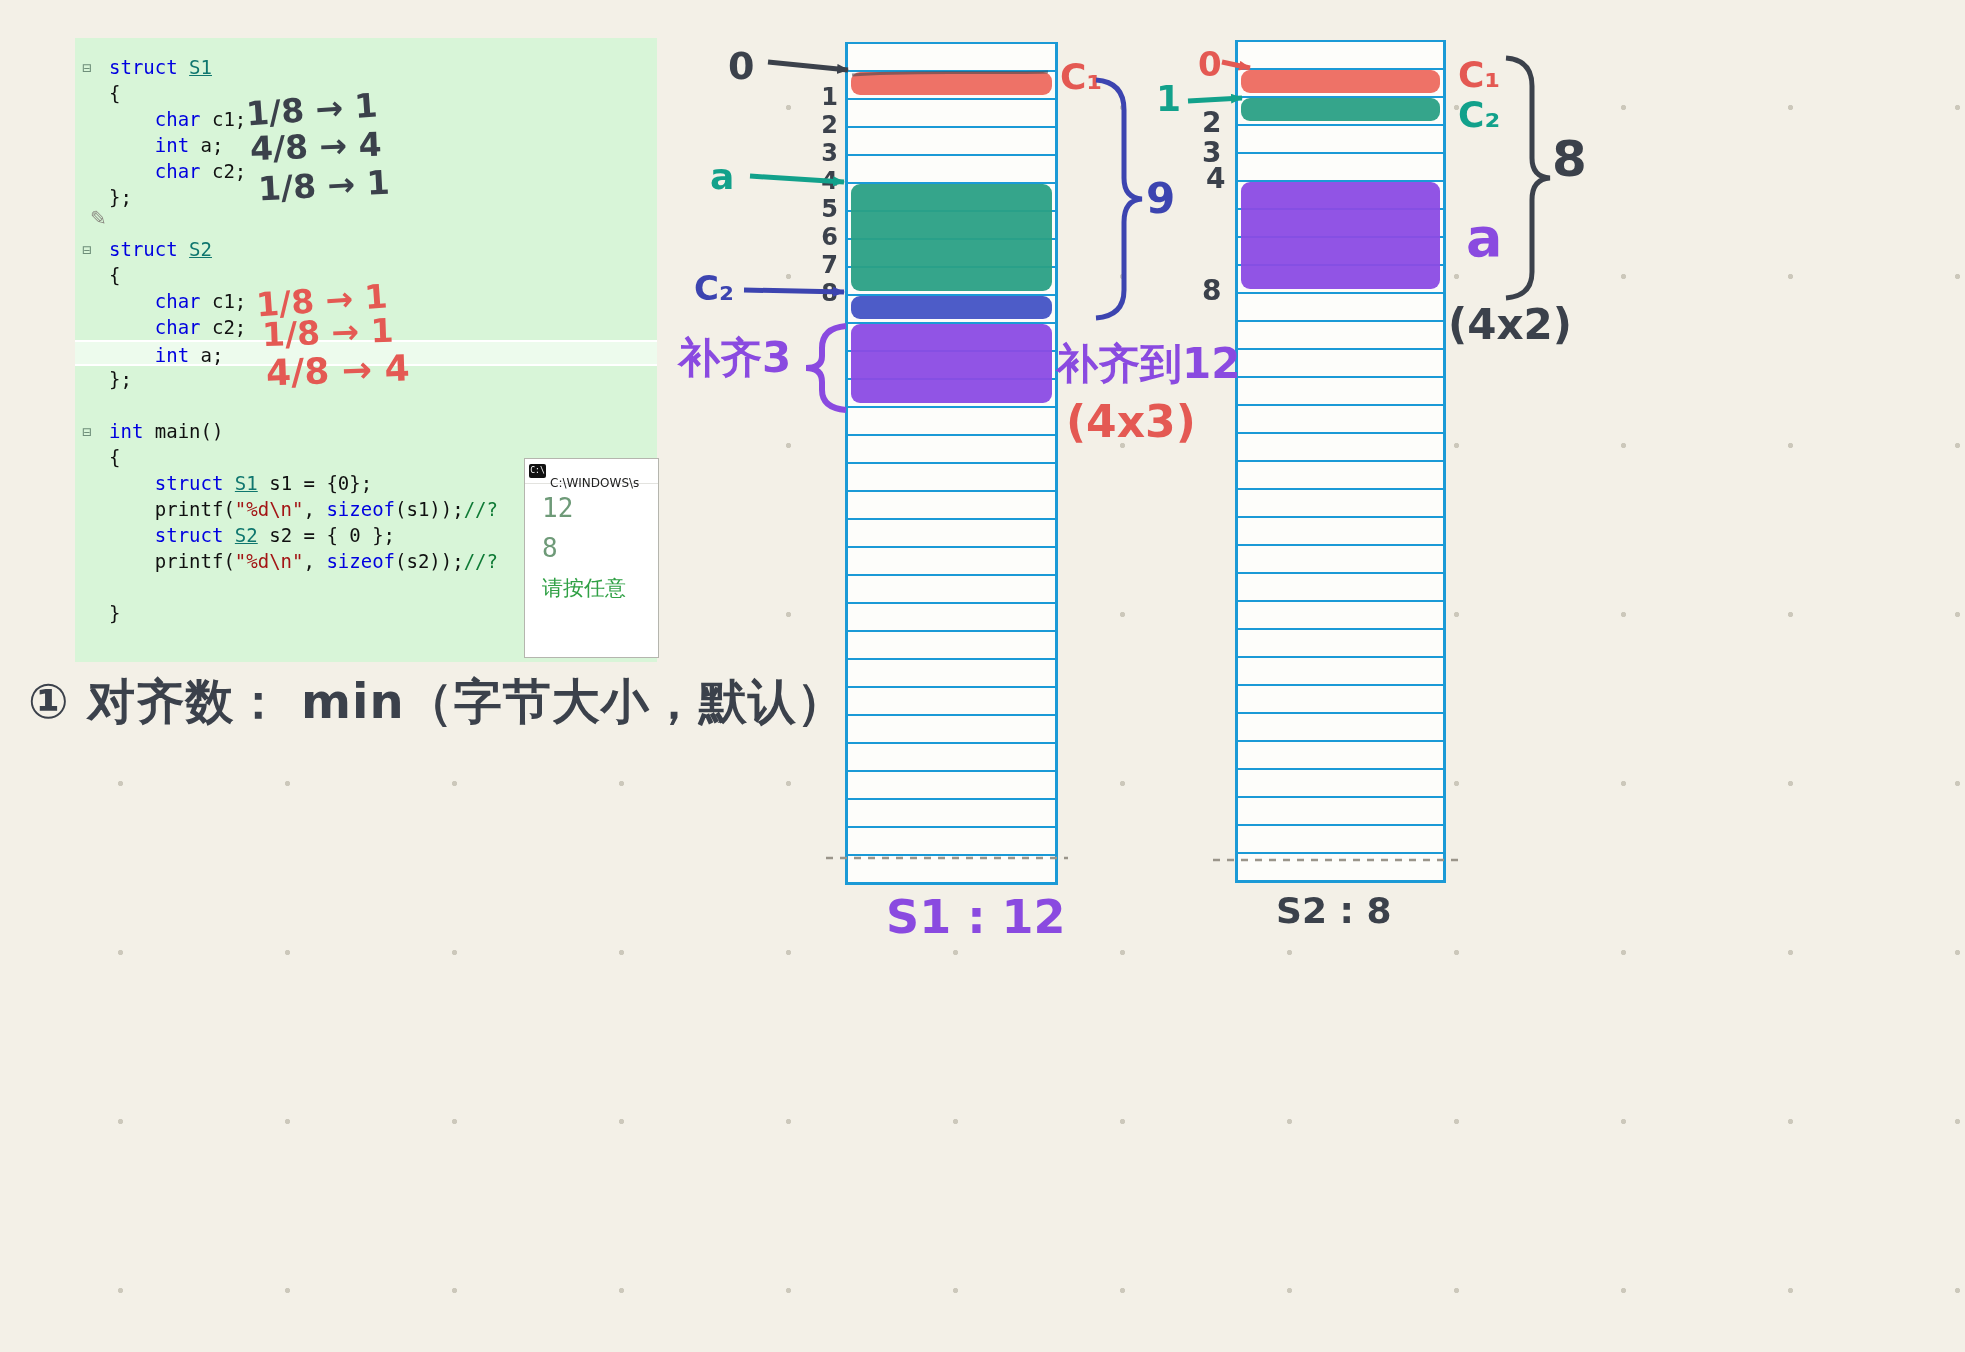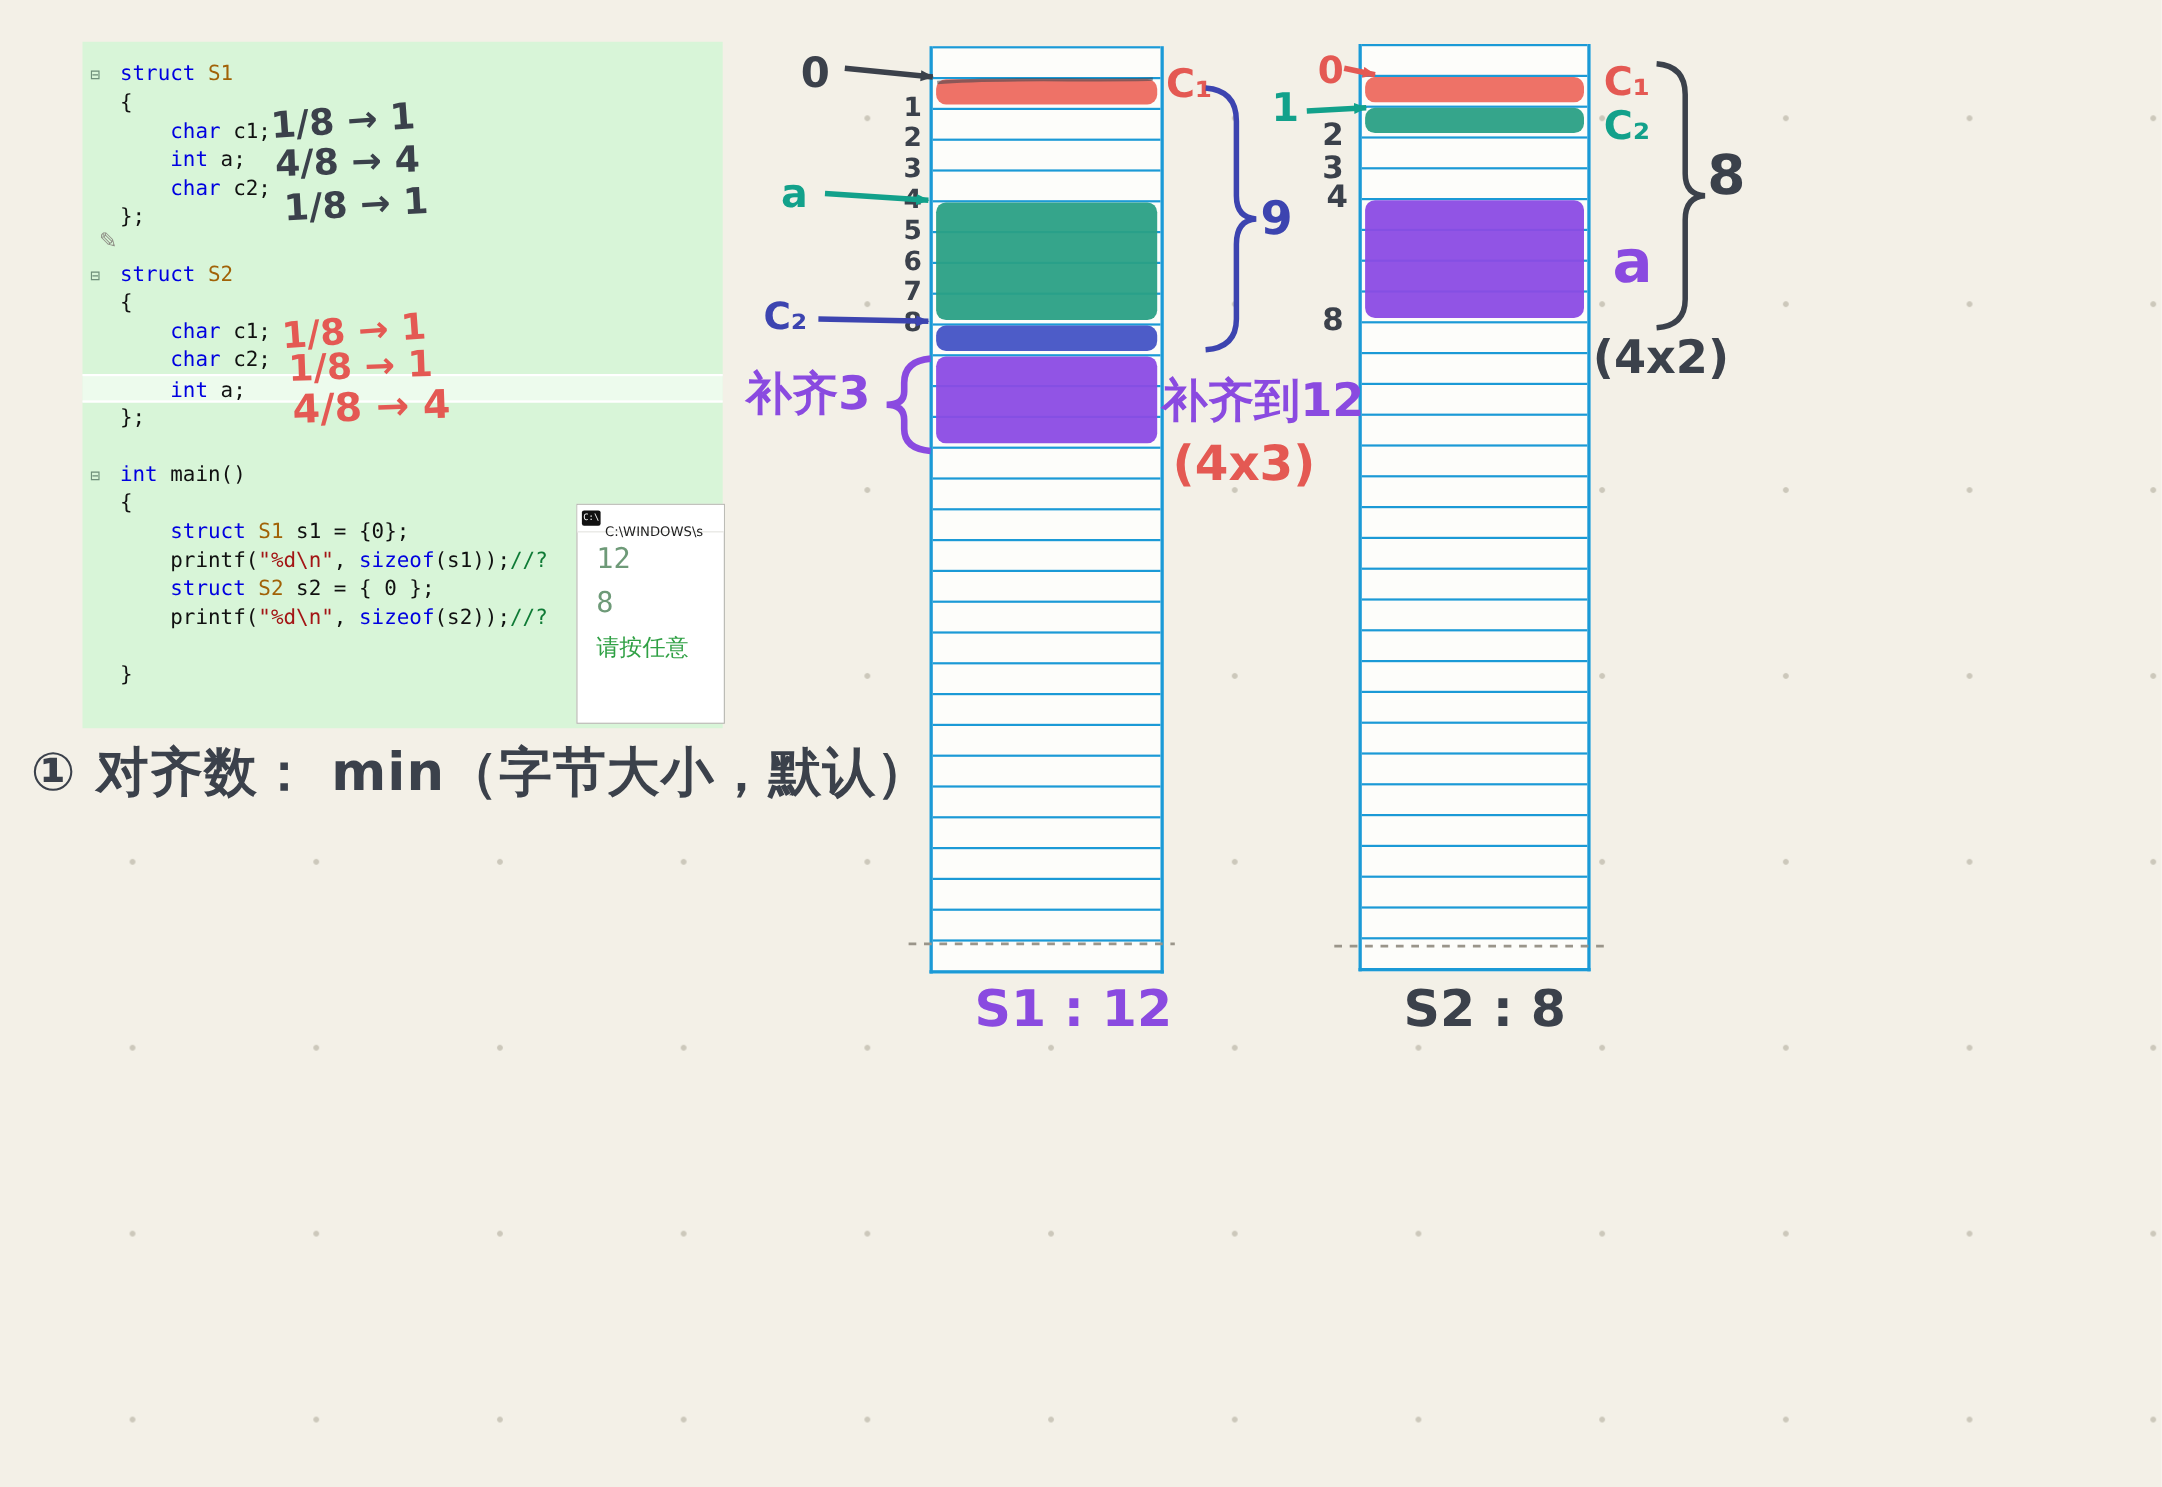--- a/index.html
+++ b/index.html
@@ -10,21 +10,21 @@
     background-size:167px 169px;background-position:37px 23px;
     font-family:"DejaVu Sans",sans-serif;
   }
 
   
   .code-panel{position:absolute;left:75px;top:38px;width:582px;height:624px;background:#d8f5d8;}
   .code-lines{position:absolute;top:16px;left:0;right:0;font-family:"DejaVu Sans Mono",monospace;font-size:19px;}
   .code-line{height:26px;line-height:26px;white-space:pre;padding-left:34px;position:relative;box-sizing:border-box;}
   .code-line.hl{background:rgba(255,255,255,.55);border-top:2px solid #fff;border-bottom:2px solid #fff;}
   .fold{position:absolute;left:7px;top:1px;color:#6f8f7a;font-size:15px;}
-  .tk-kw{color:#0000e0;}.tk-ty{color:#a16207;}.tk-pl{color:#111;}
+  .tk-kw{color:#0000e0;}.tk-ty{color:#0f766e;text-decoration:underline;}.tk-pl{color:#111;}
   .tk-str{color:#a31515;}.tk-cm{color:#0e7a35;}.tk-num{color:#111;}
   .pencil{position:absolute;left:90px;top:206px;font-size:20px;color:#8d8d84;}
 
   
   .console{position:absolute;left:524px;top:458px;width:133px;height:198px;background:#fff;
     border:1px solid #b5b5ae;z-index:5;}
   .console-titlebar{height:24px;display:flex;align-items:center;gap:4px;padding:0 4px;
     border-bottom:1px solid #e3e3df;background:#fff;}
   .console-icon{width:17px;height:14px;background:#111;color:#fff;font-size:8px;line-height:14px;
     text-align:center;font-family:"DejaVu Sans Mono",monospace;border-radius:2px;flex:0 0 auto;}
@@ -73,21 +73,21 @@
   .s2-offset1{left:1156px;top:78px;font-size:36px;}
   .s2-n2{left:1202px;top:106px;font-size:28px;}
   .s2-n3{left:1202px;top:136px;font-size:28px;}
   .s2-n4{left:1206px;top:162px;font-size:28px;}
   .s2-n8{left:1202px;top:274px;font-size:28px;}
   .s2-c1{left:1458px;top:54px;font-size:36px;}
   .s2-c2r{left:1458px;top:94px;font-size:36px;}
   .s2-8{left:1552px;top:130px;font-size:50px;}
   .s2-a{left:1466px;top:206px;font-size:54px;}
   .s2-calc{left:1448px;top:300px;font-size:42px;}
-  .s2-total{left:1276px;top:890px;font-size:46px;text-align:right;}
+  .s2-total{left:1276px;top:890px;font-size:36px;text-align:right;}
 
   .note1{left:28px;top:670px;font-size:48px;letter-spacing:1px;}
   .note2{left:28px;top:754px;font-size:48px;letter-spacing:1px;}
   .note2 sub{font-size:30px;}
 
   .overlay{position:absolute;left:0;top:0;pointer-events:none;z-index:6;}
 </style>
 </head>
 <body>
 

